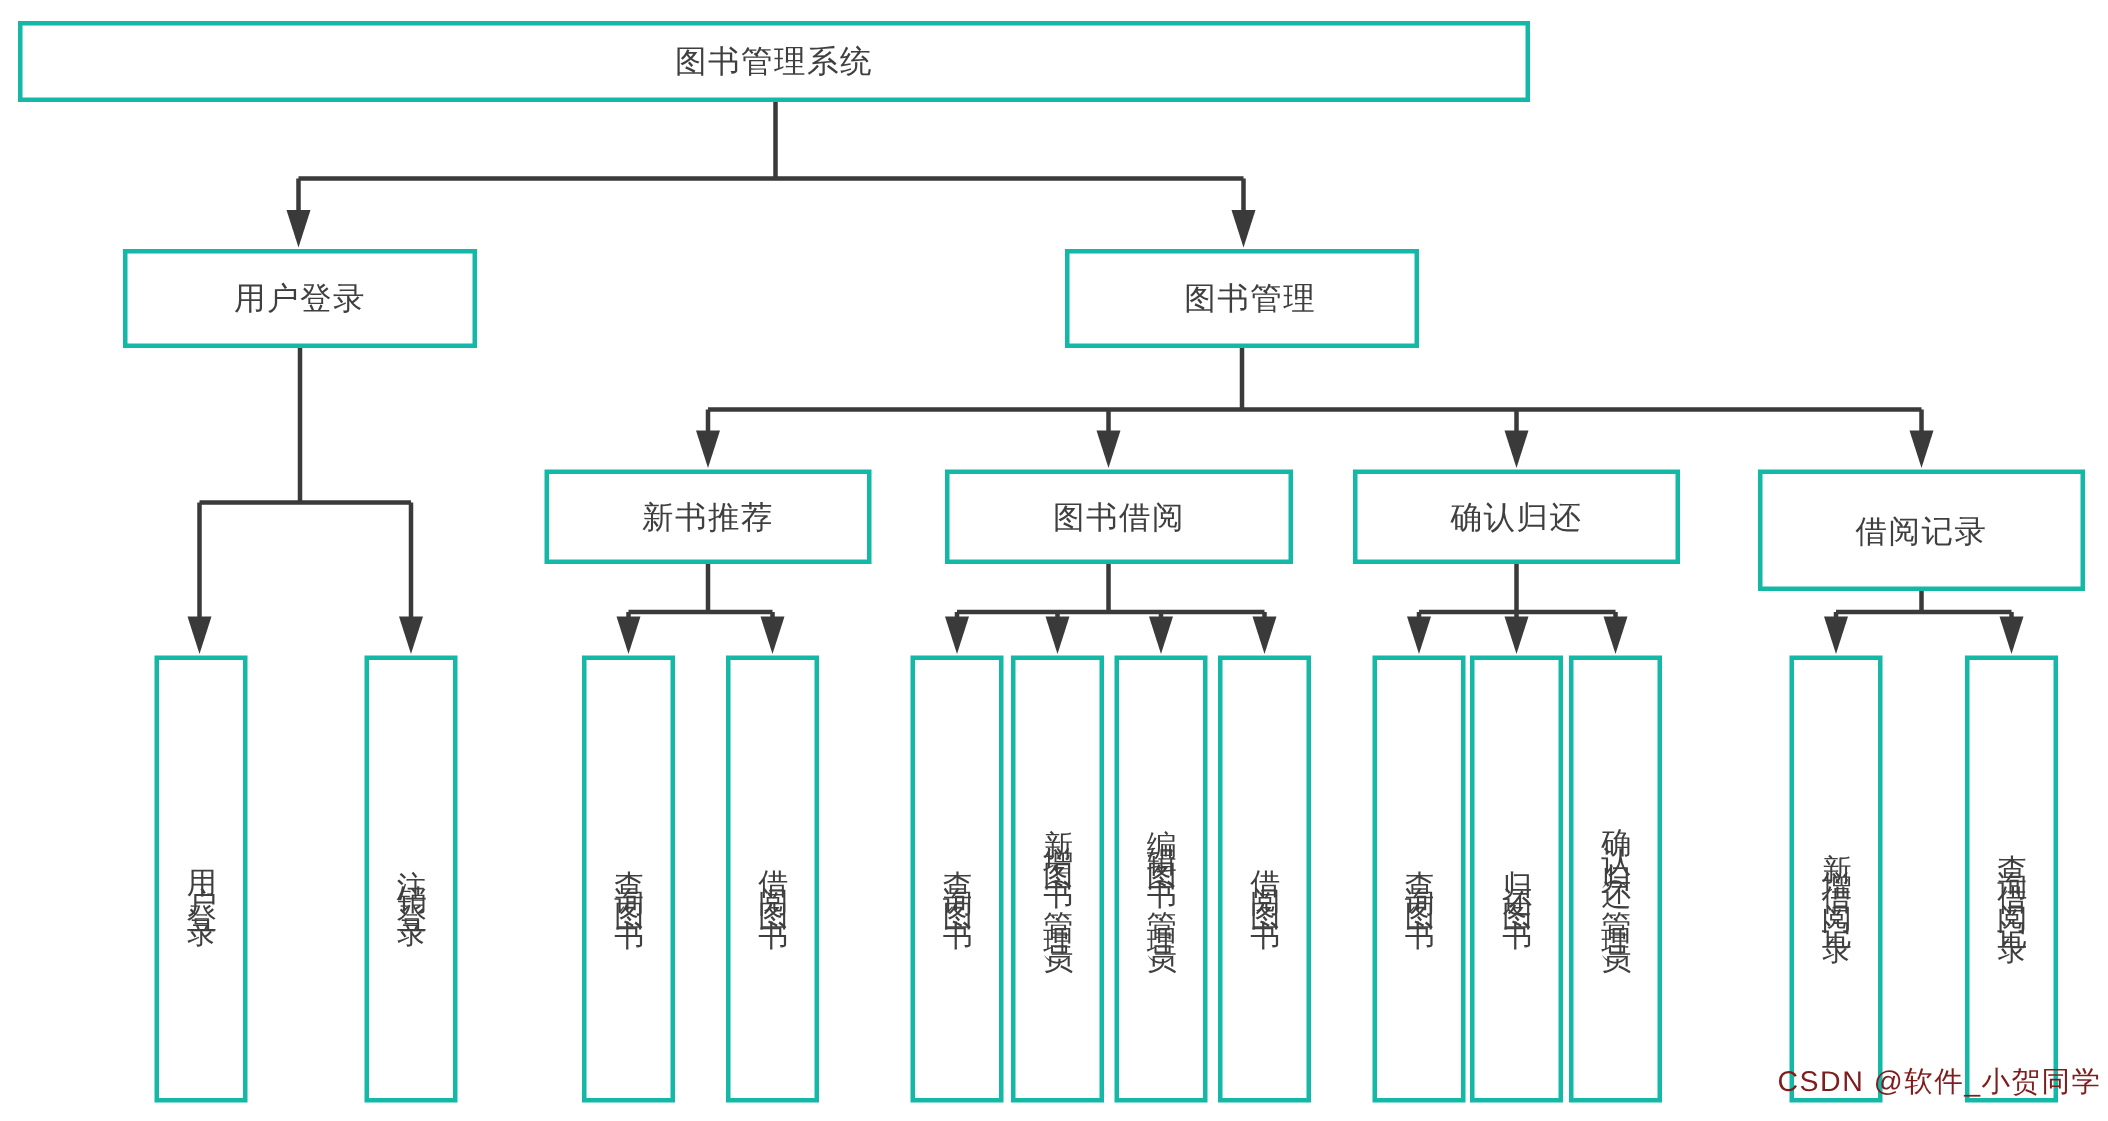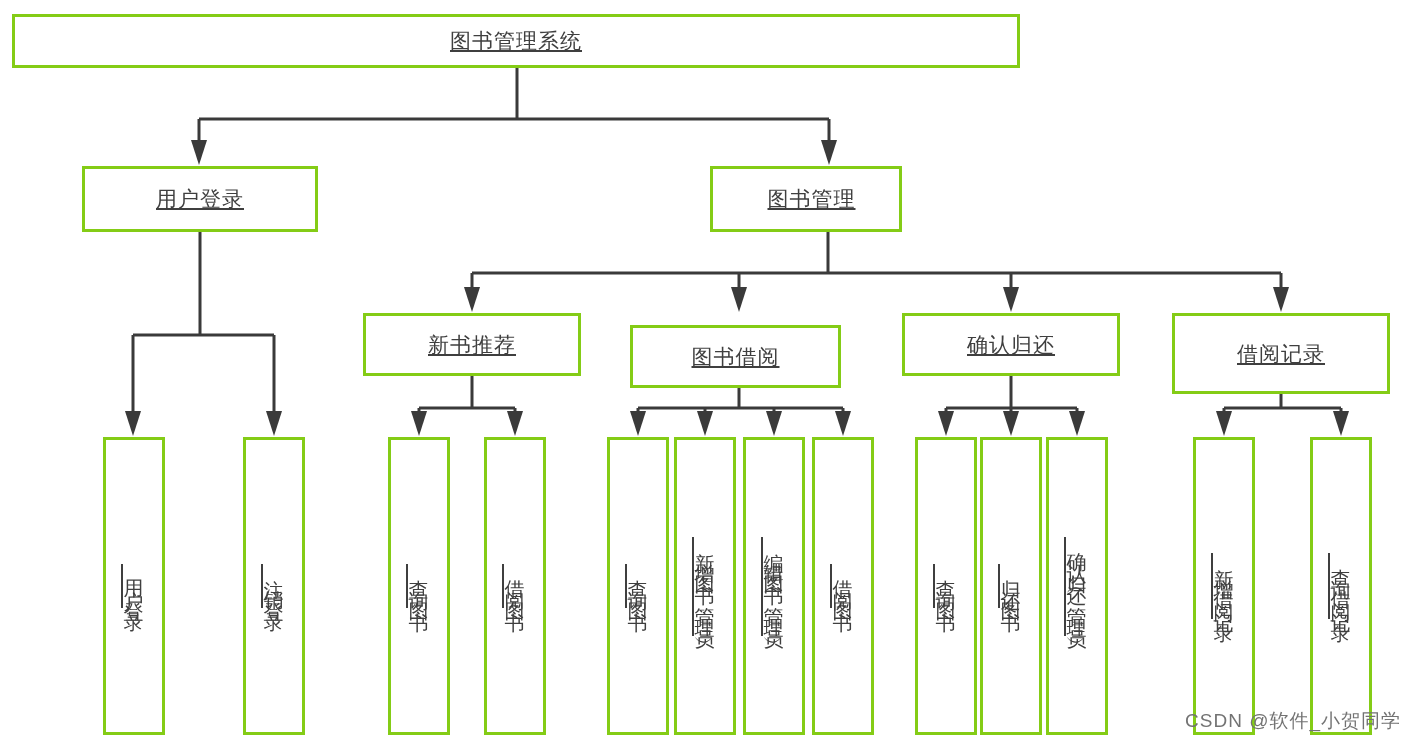--- a/index.html
+++ b/index.html
@@ -9,26 +9,25 @@
     height: 747px;
     background: #ffffff;
     font-family: "Liberation Sans", "DejaVu Sans", sans-serif;
     overflow: hidden;
   }
   #wires { position: absolute; left: 0; top: 0; }
   .node {
     position: absolute;
     box-sizing: border-box;
     background: #ffffff;
-    border: 3px solid #84cc16;
+    border: 3px solid #14b8a6;
     color: #3f3f3f;
     display: flex;
     align-items: center;
     justify-content: center;
-    text-decoration: underline;
   }
   .node.h { font-size: 21px; letter-spacing: 1px; white-space: nowrap; }
   .node.v { font-size: 20px; }
   .node.v .vtext {
     writing-mode: vertical-rl;
     letter-spacing: 11px;
     line-height: 1;
     white-space: nowrap;
   }
   .watermark {
@@ -86,24 +85,24 @@
       <polygon points="1003,411 1019,411 1011,436"></polygon>
       <polygon points="1069,411 1085,411 1077,436"></polygon>
       <polygon points="1216,411 1232,411 1224,436"></polygon>
       <polygon points="1333,411 1349,411 1341,436"></polygon>
     </g>
   </svg>
 
   <div class="node h" style="left:12px; top:14px; width:1008px; height:54px;">图书管理系统</div>
 
   <div class="node h" style="left:82px; top:166px; width:236px; height:66px;">用户登录</div>
-  <div class="node h" style="left:710px; top:166px; width:192px; height:66px;padding-left:11px;">图书管理</div>
+  <div class="node h" style="left:710px; top:166px; width:236px; height:66px;padding-left:11px;">图书管理</div>
 
   <div class="node h" style="left:363px; top:313px; width:218px; height:63px;">新书推荐</div>
-  <div class="node h" style="left:630px; top:325px; width:211px; height:63px;">图书借阅</div>
+  <div class="node h" style="left:630px; top:313px; width:232px; height:63px;">图书借阅</div>
   <div class="node h" style="left:902px; top:313px; width:218px; height:63px;">确认归还</div>
   <div class="node h" style="left:1172px; top:313px; width:218px; height:81px;">借阅记录</div>
 
   <div class="node v" style="left:103px; top:437px; width:62px; height:298px;">
     <span class="vtext">用户登录</span>
   </div>
   <div class="node v" style="left:243px; top:437px; width:62px; height:298px;">
     <span class="vtext">注销登录</span>
   </div>
 
@@ -137,14 +136,14 @@
     <span class="vtext">确认归还（管理员）</span>
   </div>
 
   <div class="node v" style="left:1193px; top:437px; width:62px; height:298px;">
     <span class="vtext">新增借阅记录</span>
   </div>
   <div class="node v" style="left:1310px; top:437px; width:62px; height:298px;">
     <span class="vtext">查询借阅记录</span>
   </div>
 
-  <div class="watermark" style="color: #737373;">CSDN @软件_小贺同学</div>
+  <div class="watermark" style="color: #7f1d1d;">CSDN @软件_小贺同学</div>
 </div>
 
 </body></html>

